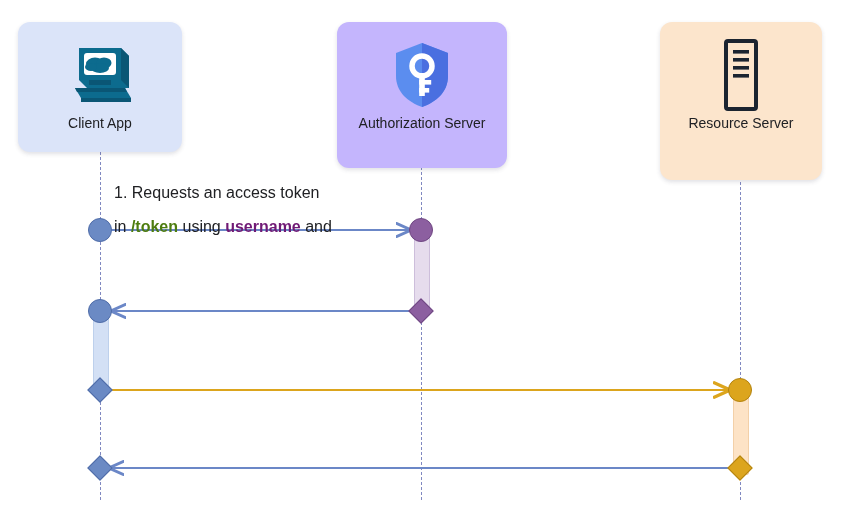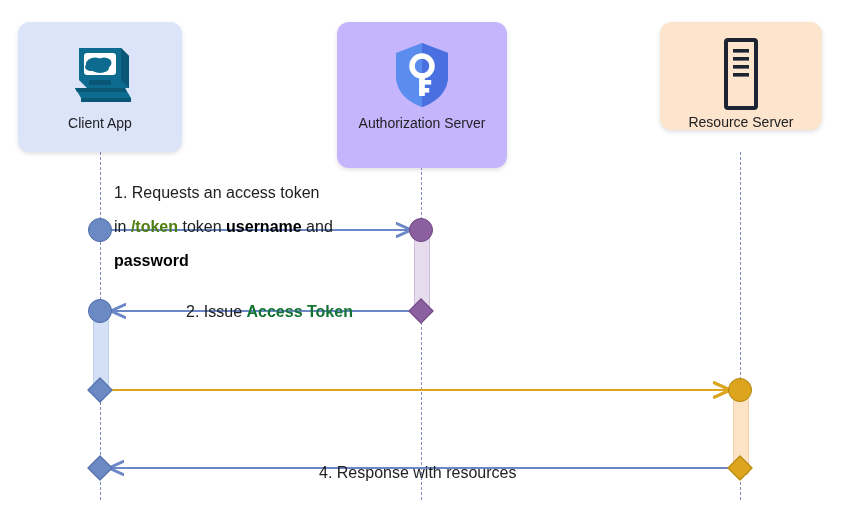--- a/index.html
+++ b/index.html
@@ -72,21 +72,21 @@
   }
   .tok {
     color: #4d7c0f;
     font-weight: bold;
   }
   .grn {
     color: #137333;
     font-weight: bold;
   }
   .blk {
-    color: #000000;
+    color: #701a75;
     font-weight: bold;
   }
   svg.arrows {
     position: absolute;
     left: 0;
     top: 0;
     width: 846px;
     height: 528px;
     pointer-events: none;
   }
@@ -175,41 +175,34 @@
 
         <circle cx="31" cy="26" r="10" fill="none" stroke="#ffffff" stroke-width="5.5"></circle>
         <rect x="28.2" y="33" width="5.6" height="23" fill="#ffffff"></rect>
         <rect x="28.2" y="40" width="12" height="4.6" fill="#ffffff"></rect>
         <rect x="28.2" y="48" width="10" height="4.6" fill="#ffffff"></rect>
       </svg>
     </div>
     <div class="p-label">Authorization Server</div>
   </div>
 
-  <div class="participant" style="left:660px; top:22px; width:162px; height:108px; background:#fce5cc;">
+  <div class="participant" style="left:660px; top:22px; width:162px; height:158px; background:#fce5cc;">
     <div class="icon-wrap">
       <svg width="56" height="76" viewBox="0 0 56 76">
         <rect x="13" y="4" width="30" height="68" rx="2" fill="none" stroke="#1b2430" stroke-width="4"></rect>
         <rect x="20" y="13" width="16" height="3.6" fill="#1b2430"></rect>
         <rect x="20" y="21" width="16" height="3.6" fill="#1b2430"></rect>
         <rect x="20" y="29" width="16" height="3.6" fill="#1b2430"></rect>
         <rect x="20" y="37" width="16" height="3.6" fill="#1b2430"></rect>
       </svg>
     </div>
     <div class="p-label">Resource Server</div>
   </div>
 
   <div class="msg-label" style="left:114px; top:167px; width:260px;">
     <div><span>1. Requests an access token</span></div>
-    <div><span>in </span><span class="tok">/token</span><span> token </span><span class="blk">username</span><span> and</span></div>
-    <div><span class="blk">password</span></div>
-  </div>
-
-  <div class="msg-label" style="left:186px; top:286px;">
-    <span>2. Issue </span><span class="grn">Access Token</span>
-  </div>
-
-
-  <div class="msg-label" style="left:319px; top:447px;">
-    <span>4. Response with resources</span>
-  </div>
+    <div><span>in </span><span class="tok">/token</span><span> using </span><span class="blk">username</span><span> and</span></div>
+  </div>
+
+
+
 
 </div>
 
 </body></html>

